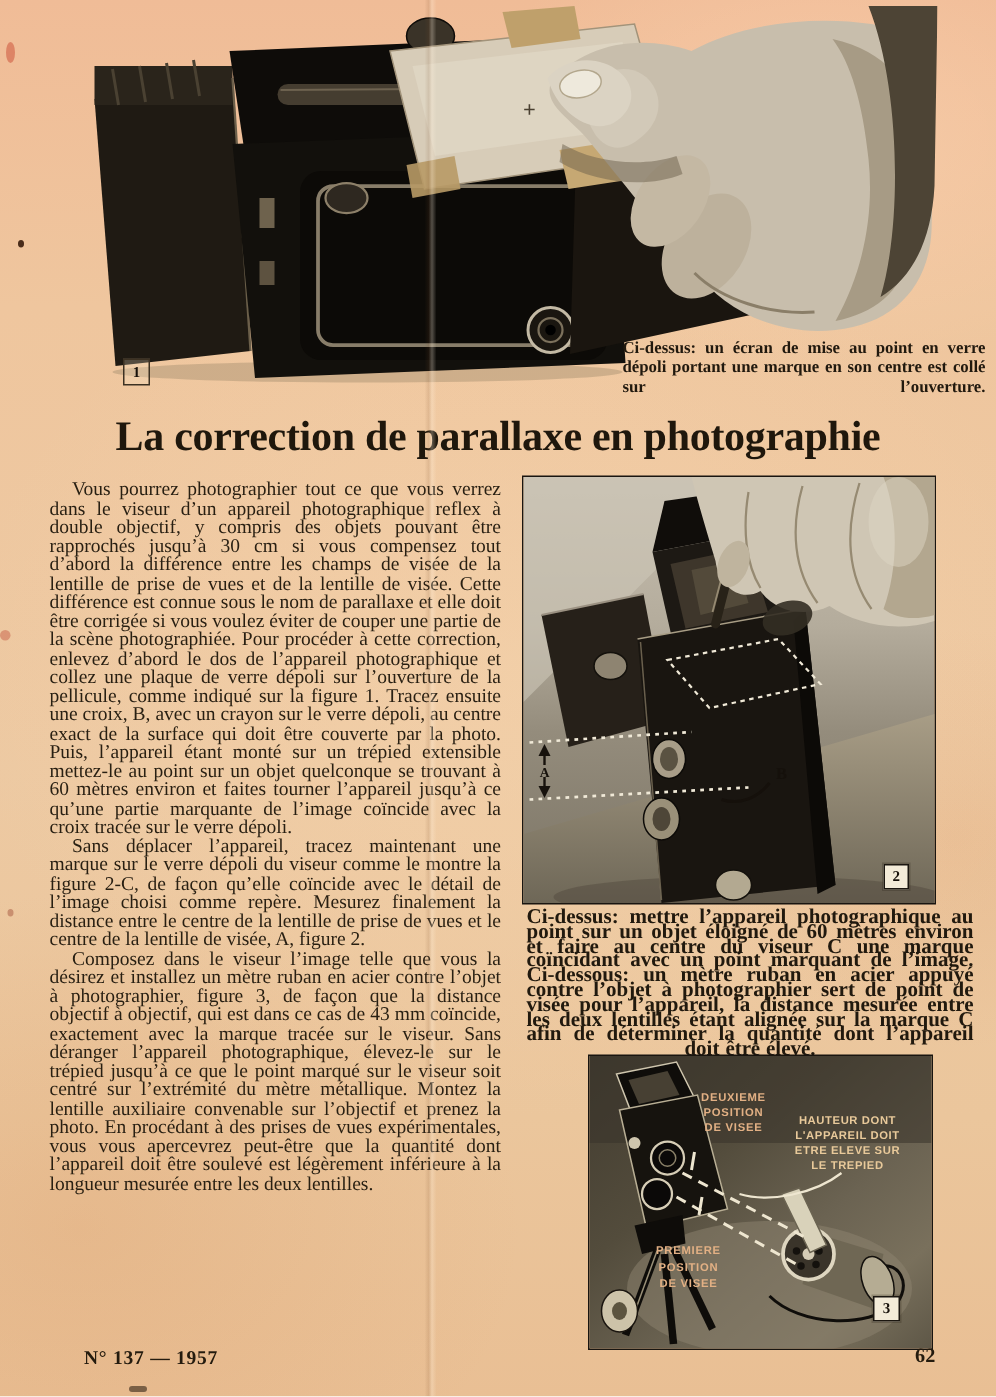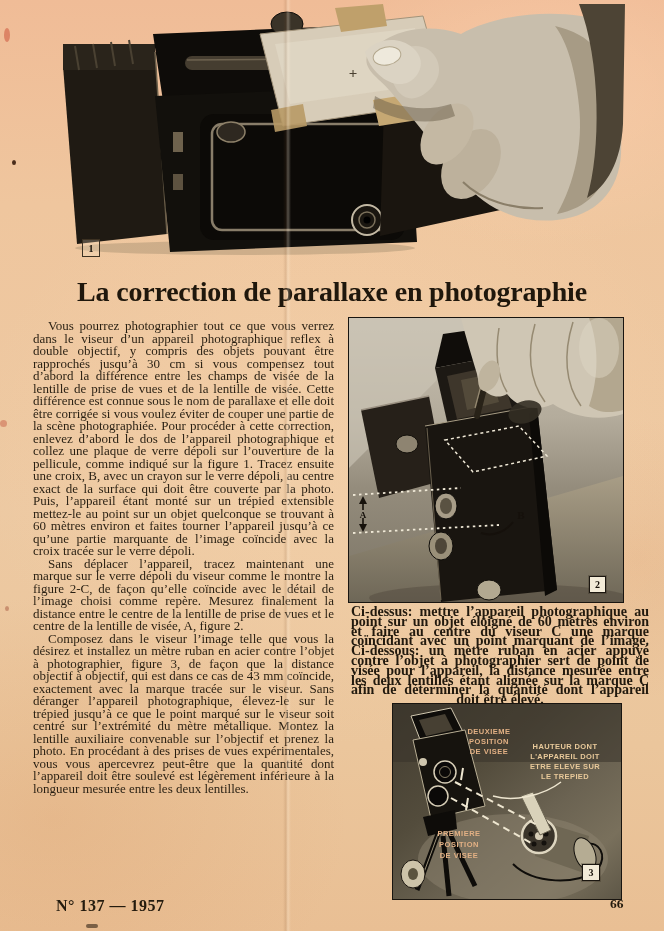--- a/index.html
+++ b/index.html
@@ -32,21 +32,21 @@
   .caption.c2{font-size:14px; line-height:9.8px; text-align-last:center; word-spacing:.5px;}
   .headline{
     position:absolute; left:0; top:276; width:664px; text-align:center;
     font-family:"Liberation Serif", serif; font-weight:bold; font-size:28px; letter-spacing:-.2px; color:#1f170c;
   }
   .article{
     position:absolute; left:33px; top:320px; width:301px;
     font-size:13px; line-height:12.5px; text-align:justify; color:#281f12;
   }
   .article p{margin:0; text-indent:15px;}
-  .footer-issue{position:absolute; left:56px; top:897px; font-weight:bold; font-size:16px; color:#241b0e; letter-spacing:.5px;}
+  .footer-issue{position:absolute; left:56px; top:897px; font-weight:bold; font-size:13px; color:#241b0e; letter-spacing:.5px;}
   .footer-page{position:absolute; left:610px; top:896px; font-weight:bold; font-size:13.5px; color:#241b0e;}
   .figborder{border:1px solid #191510;}
   text.photo-label{font-family:"Liberation Sans", sans-serif; font-weight:bold;}
 </style>
 </head>
 <body>
 
 <div class="page">
 
   <div class="fig" style="left:35px; top:4px; width:590px; height:252px;">
@@ -102,20 +102,21 @@
         <ellipse cx="352" cy="52" rx="14" ry="9" transform="rotate(-12 352 52)" fill="#eee9dc" stroke="#b3a78d"></ellipse>
         <path d="M340,92 C360,104 392,108 416,100 L420,112 C396,122 362,118 338,104 Z" fill="#6b604c" opacity=".5"></path>
       </g>
     </svg>
   </div>
 
   <div class="badge outline" style="left:82px; top:239px; width:16px; height:16px;">
     <span>1</span>
   </div>
 
+  <div class="caption c1" style="left:415px; top:226px; width:242px;">Ci-dessus: un écran de mise au point en verre dépoli portant une marque en son centre est collé sur l’ouverture.</div>
 
   <div class="headline" style="top:276px;">La correction de parallaxe en photographie</div>
 
   <div class="article">
     <p>Vous pourrez photographier tout ce que vous verrez dans le viseur d’un appareil photographique reflex à double objectif, y compris des objets pouvant être rapprochés jusqu’à 30 cm si vous compensez tout d’abord la différence entre les champs de visée de la lentille de prise de vues et de la lentille de visée. Cette différence est connue sous le nom de parallaxe et elle doit être corrigée si vous voulez éviter de couper une partie de la scène photographiée. Pour procéder à cette correction, enlevez d’abord le dos de l’appareil photographique et collez une plaque de verre dépoli sur l’ouverture de la pellicule, comme indiqué sur la figure 1. Tracez ensuite une croix, B, avec un crayon sur le verre dépoli, au centre exact de la surface qui doit être couverte par la photo. Puis, l’appareil étant monté sur un trépied extensible mettez-le au point sur un objet quelconque se trouvant à 60 mètres environ et faites tourner l’appareil jusqu’à ce qu’une partie marquante de l’image coïncide avec la croix tracée sur le verre dépoli.</p>
     <p>Sans déplacer l’appareil, tracez maintenant une marque sur le verre dépoli du viseur comme le montre la figure 2-C, de façon qu’elle coïncide avec le détail de l’image choisi comme repère. Mesurez finalement la distance entre le centre de la lentille de prise de vues et le centre de la lentille de visée, A, figure 2.</p>
     <p>Composez dans le viseur l’image telle que vous la désirez et installez un mètre ruban en acier contre l’objet à photographier, figure 3, de façon que la distance objectif à objectif, qui est dans ce cas de 43 mm coïncide, exactement avec la marque tracée sur le viseur. Sans déranger l’appareil photographique, élevez-le sur le trépied jusqu’à ce que le point marqué sur le viseur soit centré sur l’extrémité du mètre métallique. Montez la lentille auxiliaire convenable sur l’objectif et prenez la photo. En procédant à des prises de vues expérimentales, vous vous apercevrez peut-être que la quantité dont l’appareil doit être soulevé est légèrement inférieure à la longueur mesurée entre les deux lentilles.</p>
   </div>
 
   <div class="fig figborder" style="left:348px; top:317px; width:274px; height:284px;">
@@ -265,21 +266,21 @@
         <text class="photo-label" x="66" y="154" font-size="7.5" letter-spacing=".5" text-anchor="middle" fill="#e2b084">DE VISEE</text>
       </g>
     </svg>
   </div>
 
   <div class="badge solid" style="left:582px; top:864px; width:16px; height:15px;">
     <span>3</span>
   </div>
 
   <div class="footer-issue">N° 137 — 1957</div>
-  <div class="footer-page">66</div>
+  <div class="footer-page">62</div>
 
   <div class="crease" style="left:283px;"></div>
   <div class="speck" style="left:4px; top:28px; width:6px; height:14px; background:rgba(198,62,40,.45);"></div>
   <div class="speck" style="left:12px; top:160px; width:4px; height:5px; background:#4a2c1a;"></div>
   <div class="speck" style="left:0px; top:420px; width:7px; height:7px; background:rgba(190,70,50,.4);"></div>
   <div class="speck" style="left:5px; top:606px; width:4px; height:5px; background:rgba(150,60,40,.4);"></div>
   <div class="speck" style="left:86px; top:924px; width:12px; height:4px; border-radius:2px; background:rgba(50,35,20,.6);"></div>
 
 </div>
 

